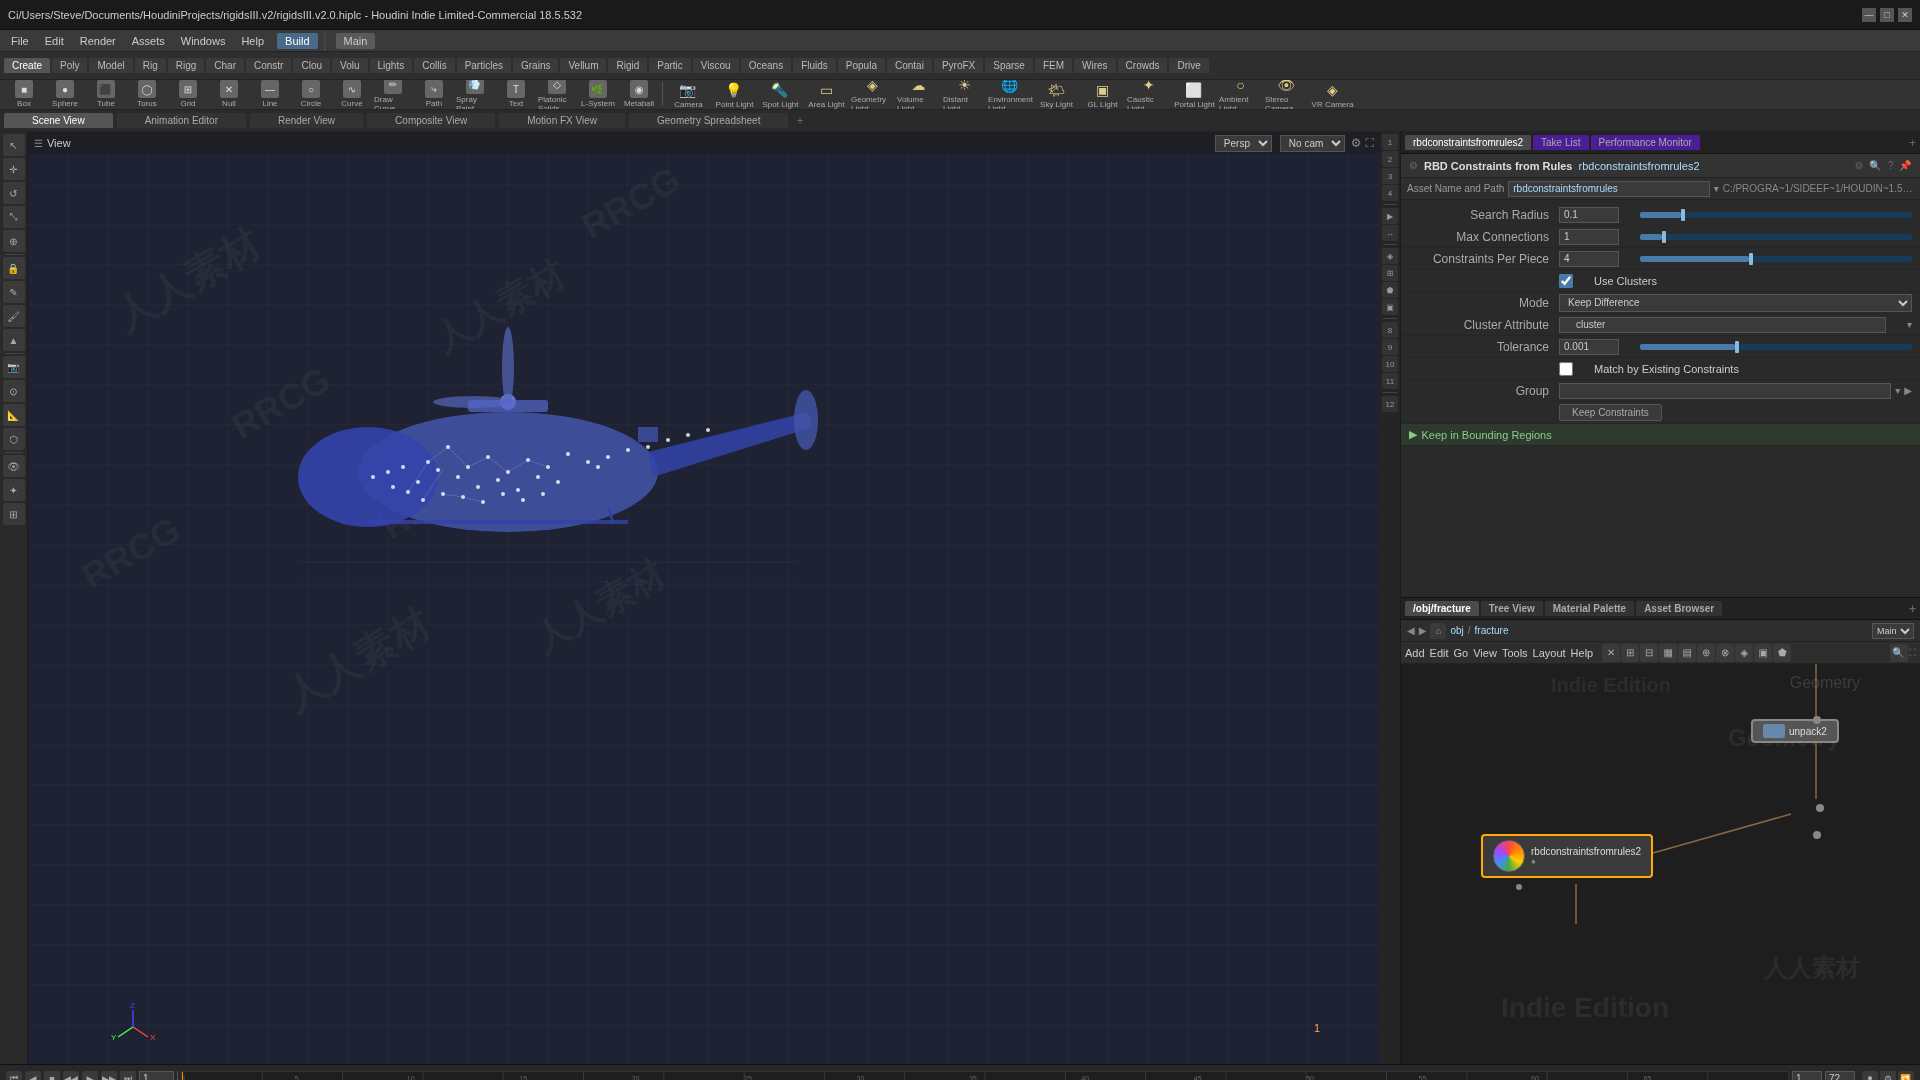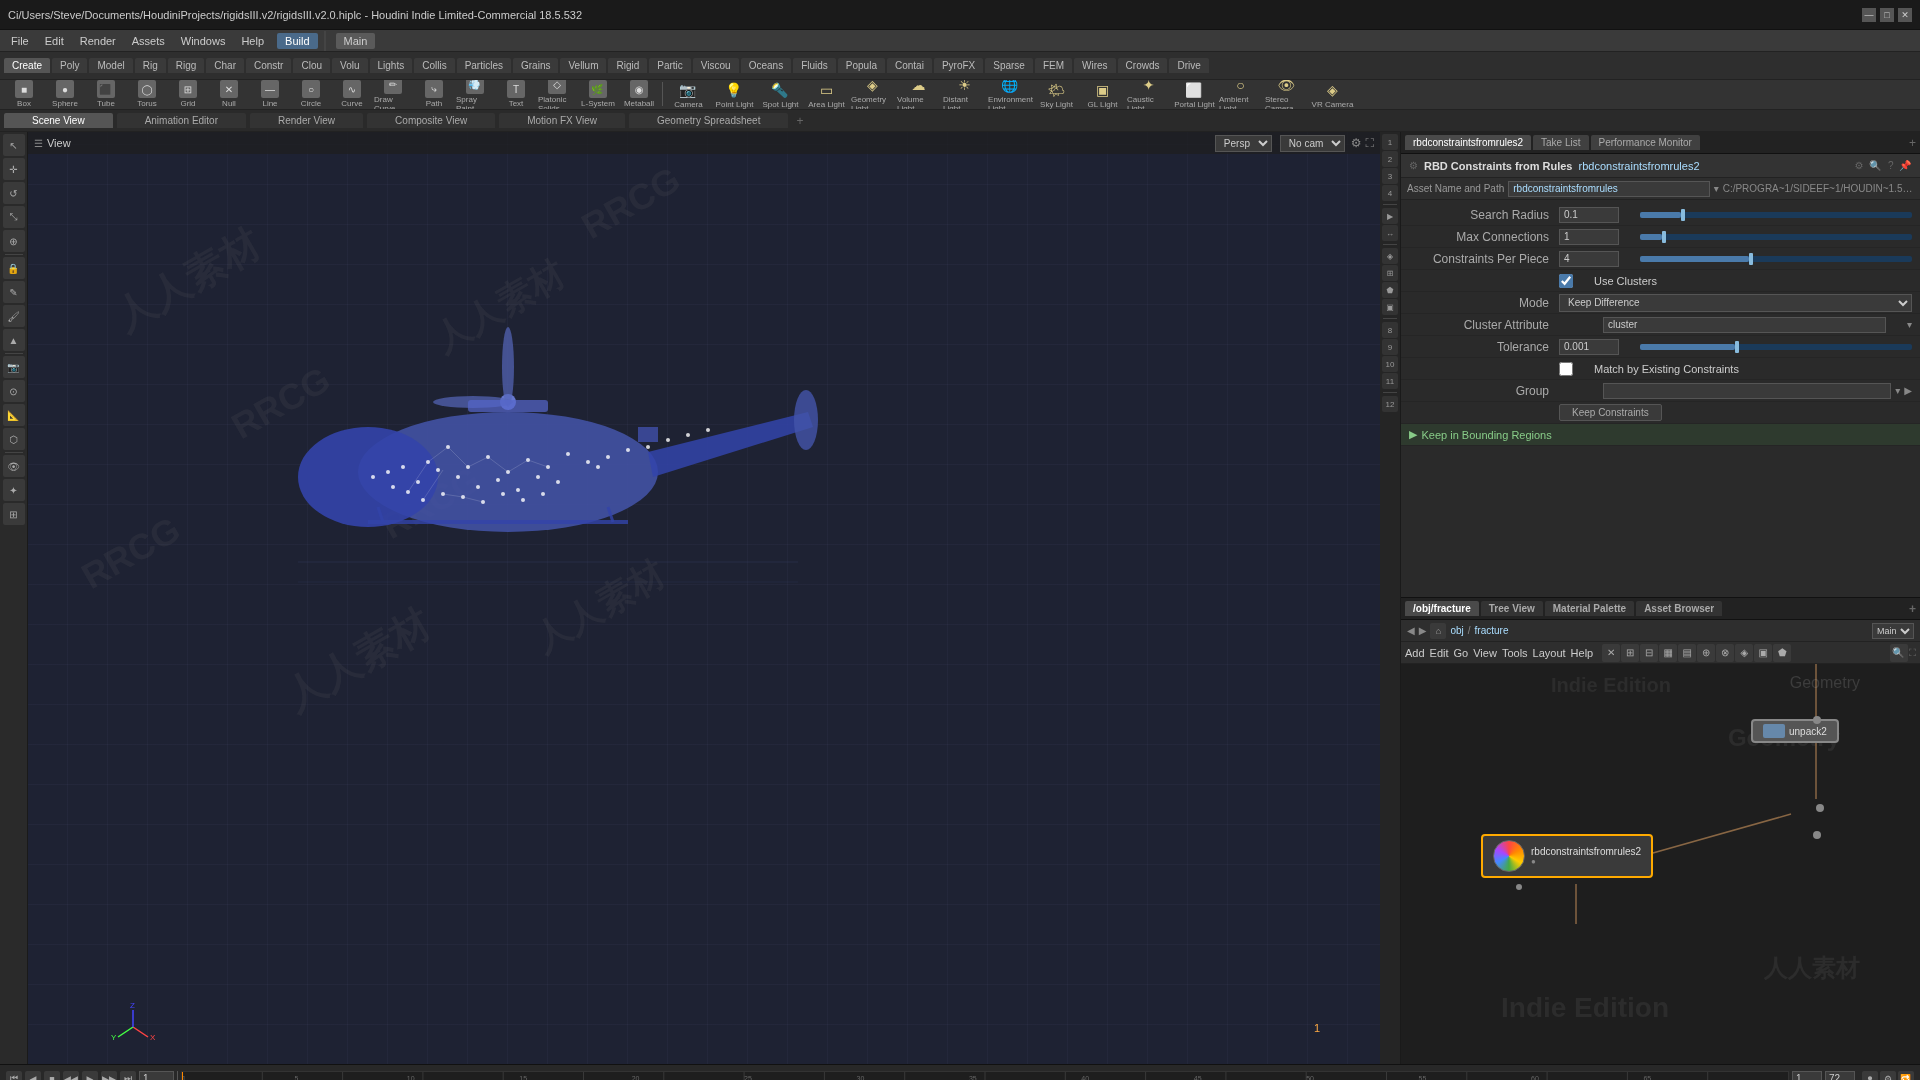--- a/index.html
+++ b/index.html
@@ -232,21 +232,21 @@
       display: flex;
       align-items: center;
       padding: 0 4px;
       border-bottom: 1px solid #111;
     }
     .props-tab {
       padding: 2px 8px;
       font-size: 10px;
       color: #aaa;
       cursor: pointer;
-      background: #404040;
+      background: #4c1d95;
       margin-right: 2px;
       border-radius: 2px 2px 0 0;
     }
     .props-tab.active { background: #4a4a4a; color: #fff; }
 
     #props-header {
       height: 24px;
       background: #333;
       display: flex;
       align-items: center;
@@ -358,22 +358,21 @@
       cursor: pointer;
       accent-color: #4a7aaa;
     }
     .prop-text-input {
       flex: 1;
       height: 16px;
       background: #3a3a3a;
       border: 1px solid #555;
       color: #ccc;
       font-size: 10px;
-      padding: 0 4px;
-      margin-left: 44px;
+      padding: 0 16px;
     }
 
     
     #node-graph-panel {
       flex: 1;
       display: flex;
       flex-direction: column;
     }
     #node-graph-tabs {
       height: 22px;

